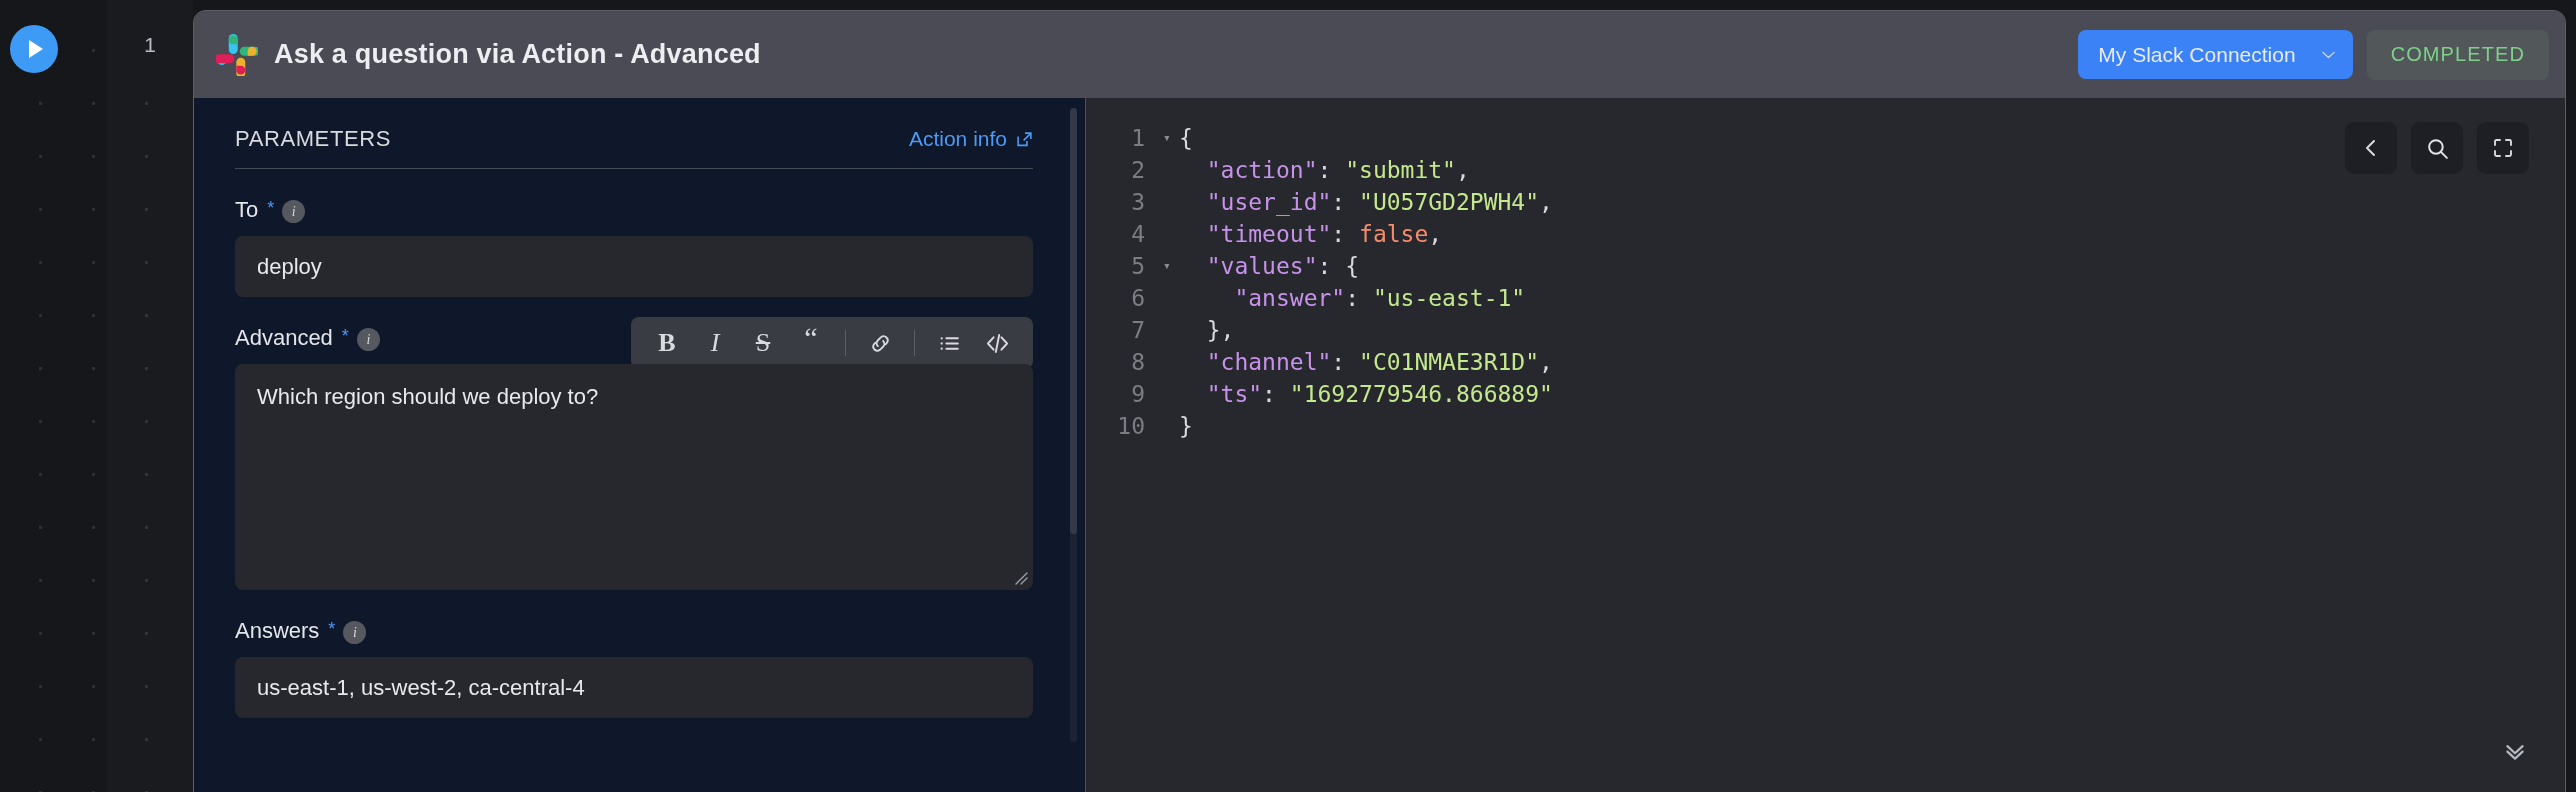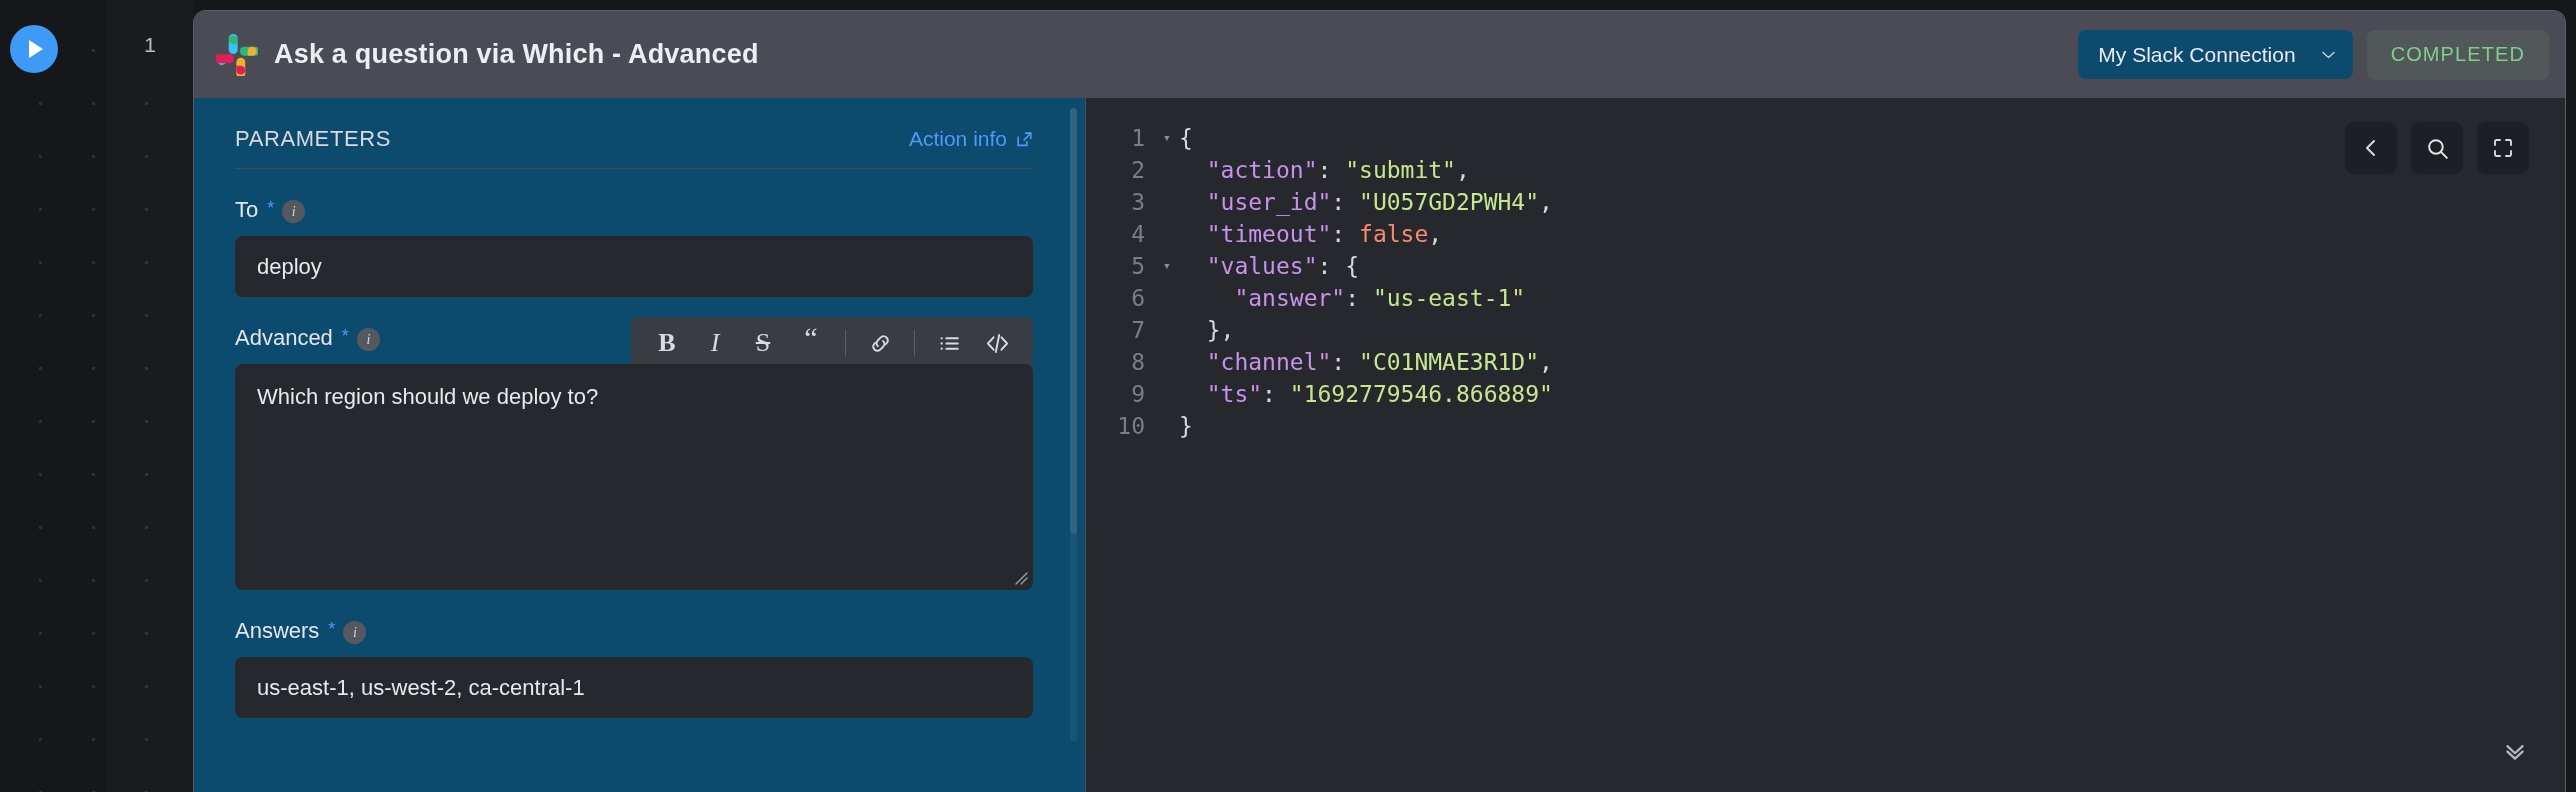--- a/index.html
+++ b/index.html
@@ -54,40 +54,40 @@
     display:flex; align-items:center;
     padding:0 16px 0 22px;
   }
   .slack-logo { width:42px; height:42px; flex:0 0 42px; margin-right:16px; }
   .card-title {
     font-size:27px; font-weight:bold; color:#eceef1; letter-spacing:0.2px;
     white-space:nowrap;
   }
   .header-right { margin-left:auto; display:flex; align-items:center; gap:14px; }
   .conn-select {
-    background:#0c4a6e; border-radius:8px;
+    background:#3b82f6; border-radius:8px;
     height:49px; min-width:274px;
     display:flex; align-items:center; justify-content:space-between;
     padding:0 18px 0 20px; gap:26px;
   }
   .conn-select .label { font-size:21px; color:#e9ebee; white-space:nowrap; }
   .chev-down { width:13px; height:8px; flex:0 0 13px; }
   .status-badge {
     height:50px; padding:0 24px; border-radius:8px;
     background:rgba(140,190,140,0.12);
     display:flex; align-items:center;
     font-size:20px; letter-spacing:1.1px; color:#7fd18a;
   }
 
   
   .card-body { position:relative; height:695px; display:flex; }
 
   .params-panel {
     position:relative; width:891px; flex:0 0 891px;
-    background:#0c4a6e; padding:28px 52px 0 41px;
+    background:#0f172a; padding:28px 52px 0 41px;
     overflow:hidden;
   }
   .params-head {
     display:flex; align-items:center; justify-content:space-between;
     padding-bottom:16px; border-bottom:1px solid #474950;
   }
   .params-title { font-size:22px; color:#d8dade; letter-spacing:0.6px; }
   .action-info {
     display:flex; align-items:center; gap:9px;
     color:#4c9af5; font-size:21px; cursor:pointer;
@@ -202,21 +202,21 @@
       <svg class="slack-logo" viewBox="0 0 122 122">
         <path fill="#36C5F0" d="M30 77a13 13 0 1 1-13-13h13v13z"></path>
         <path fill="#36C5F0" d="M37 77a13 13 0 0 1 26 0v32a13 13 0 1 1-26 0V77z" transform="translate(0,-64)"></path>
         <path fill="#2EB67D" d="M50 30a13 13 0 1 1 13-13v13H50z"></path>
         <path fill="#2EB67D" d="M50 37a13 13 0 0 1 0 26H18a13 13 0 1 1 0-26h32z" transform="translate(64,0)"></path>
         <path fill="#ECB22E" d="M92 50a13 13 0 1 1 13 13H92V50z" transform="translate(0,0)"></path>
         <path fill="#ECB22E" d="M85 50a13 13 0 0 1-26 0V18a13 13 0 1 1 26 0v32z" transform="translate(0,64)"></path>
         <path fill="#E01E5A" d="M72 92a13 13 0 1 1-13 13V92h13z" transform="translate(0,0)"></path>
         <path fill="#E01E5A" d="M72 85a13 13 0 0 1 0-26h32a13 13 0 1 1 0 26H72z" transform="translate(-64,0)"></path>
       </svg>
-      <div class="card-title">Ask a question via Which - Advanced</div>
+      <div class="card-title">Ask a question via Action - Advanced</div>
 
       <div class="header-right">
         <div class="conn-select">
           <span class="label">My Slack Connection</span>
           <svg class="chev-down" viewBox="0 0 13 8">
             <path d="M1 1.5 L6.5 6.5 L12 1.5" fill="none" stroke="#cfd2d8" stroke-width="1.4" stroke-linecap="round" stroke-linejoin="round"></path>
           </svg>
         </div>
         <div class="status-badge">COMPLETED</div>
       </div>
@@ -287,21 +287,21 @@
             </svg>
           </div>
         </div>
 
         <div class="field">
           <div class="field-label-row">
             <span class="field-label">Answers</span>
             <span class="req-star">*</span>
             <span class="info-dot">i</span>
           </div>
-          <div class="text-input">us-east-1, us-west-2, ca-central-1</div>
+          <div class="text-input">us-east-1, us-west-2, ca-central-4</div>
         </div>
 
         <div class="params-scrollbar">
           <div class="thumb"></div>
         </div>
       </div>
 
       <div class="v-divider"></div>
 
       <div class="code-panel">

